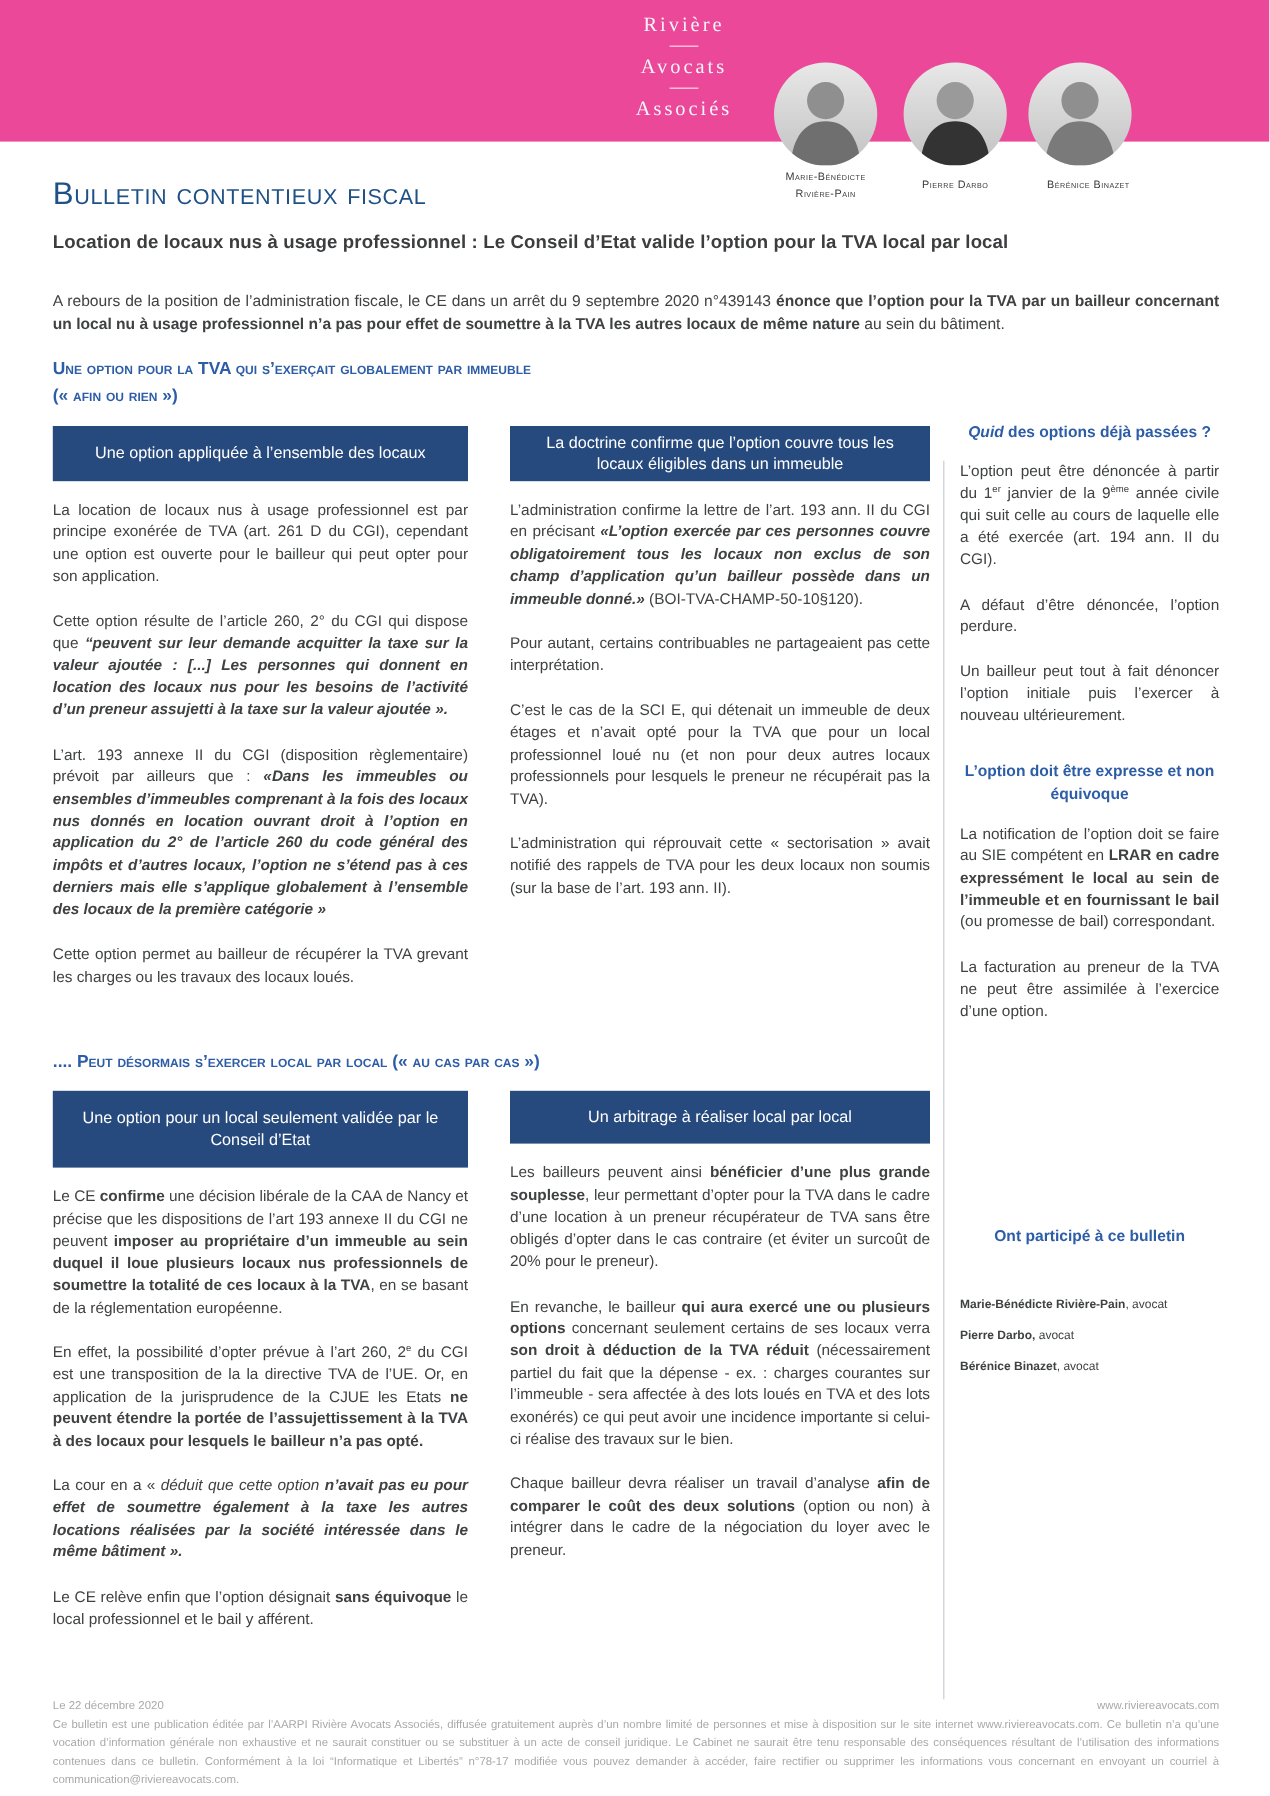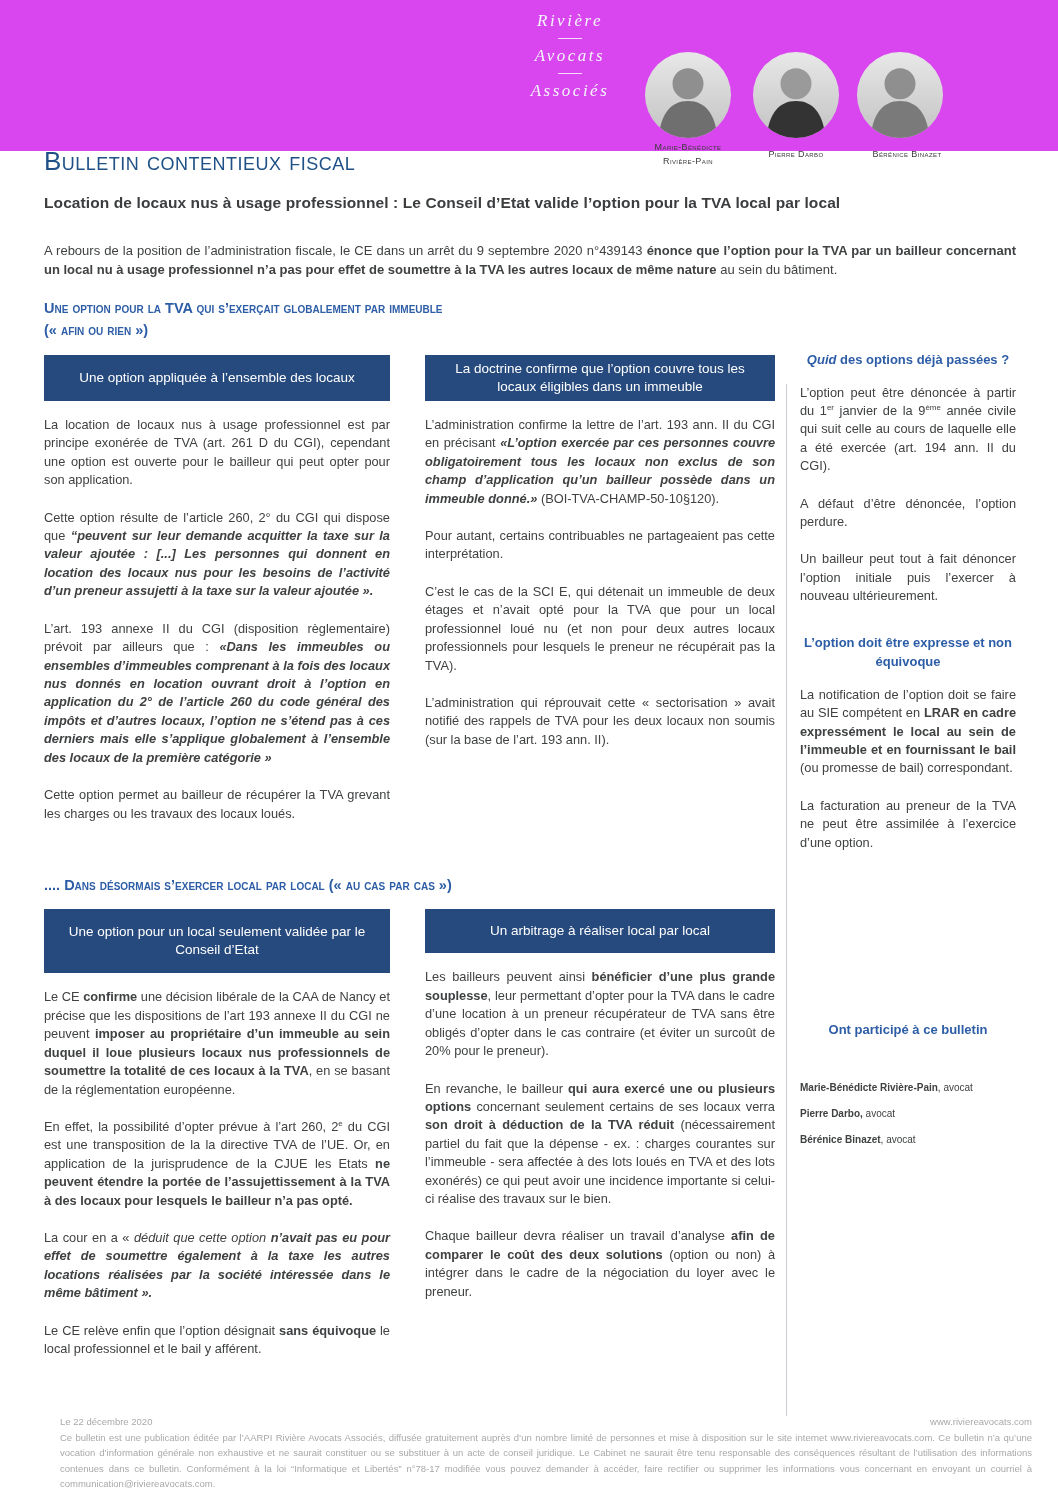--- a/index.html
+++ b/index.html
@@ -1,21 +1,21 @@
 <!DOCTYPE html>
 <html><head>
 <meta charset="utf-8">
 <style>
   html,body { margin:0; padding:0; background:#ffffff; }
   .page {
     position:relative; width:1058px; height:1497px; background:#ffffff;
     font-family:"Liberation Sans", sans-serif; color:#3f4142; overflow:hidden;
   }
   
-  .banner { position:absolute; top:0; left:0; width:1058px; height:151px; background:#d946ef;font-style:italic; }
+  .banner { position:absolute; top:0; left:0; width:1058px; height:118px; background:#ec4899; }
   .logo { position:absolute; top:11px; left:500px; width:140px; text-align:center;
           color:#f2f5fa; font-family:"Liberation Serif", serif; }
   .logo-line { display:block; font-size:17px; letter-spacing:2.5px; }
   .logo-divider { width:24px; height:1px; background:rgba(255,255,255,.8); margin:7px auto; }
 
   .photo { position:absolute; top:52px; width:86px; height:86px; border-radius:50%;
            background:linear-gradient(#e8e8e8,#c2c2c2); overflow:hidden; }
   .photo svg { display:block; width:100%; height:100%; }
   .photo-1 { left:645px; } .photo-2 { left:753px; } .photo-3 { left:857px; }
 
@@ -52,21 +52,21 @@
   .divider { position:absolute; left:786px; top:384px; width:1px; height:1032px; background:#c9cdd4; }
   .sidebar { position:absolute; left:800px; top:350px; width:216px; }
   .side-heading { color:#2d5da6; font-weight:bold; font-size:13px; text-align:center;
                   line-height:1.5; margin:0 0 14px 0; }
   .side-block2 { margin-top:27px; }
   .side-block3 { margin-top:168px; }
   .participants { margin-top:42px; }
   .participant { font-size:10px; margin:0 0 15px 0; text-align:left; }
 
   
-  .footer { position:absolute; left:60px; width:972px; bottom:6px; color:#a9a9a9; }
+  .footer { position:absolute; left:44px; width:972px; bottom:6px; color:#a9a9a9; }
   .footer-row { display:flex; justify-content:space-between; font-size:9.5px; margin-bottom:3px; }
   .disclaimer { font-size:9.5px; line-height:1.6; text-align:justify; }
 </style>
 </head>
 <body>
 
 <div class="page">
 
   <div class="banner">
     <div class="logo">
@@ -130,21 +130,21 @@
       <div class="colB">
         <div class="box box-h46">La doctrine confirme que l’option couvre tous les locaux éligibles dans un immeuble</div>
         <p class="body-p"><span>L’administration confirme la lettre de l’art. 193 ann. II du CGI en précisant </span><span class="b i">«L’option exercée par ces personnes couvre obligatoirement tous les locaux non exclus de son champ d’application qu’un bailleur possède dans un immeuble donné.»</span><span> (BOI-TVA-CHAMP-50-10§120).</span></p>
         <p class="body-p"><span>Pour autant, certains contribuables ne partageaient pas cette interprétation.</span></p>
         <p class="body-p"><span>C’est le cas de la SCI E, qui détenait un immeuble de deux étages et n’avait opté pour la TVA que pour un local professionnel loué nu (et non pour deux autres locaux professionnels pour lesquels le preneur ne récupérait pas la TVA).</span></p>
         <p class="body-p"><span>L’administration qui réprouvait cette « sectorisation » avait notifié des rappels de TVA pour les deux locaux non soumis (sur la base de l’art. 193 ann. II).</span></p>
       </div>
     </div>
 
     <div class="sec-heading sec2-heading">
-      <span>.... Dans désormais s’exercer local par local (« au cas par cas »)</span>
+      <span>.... Peut désormais s’exercer local par local (« au cas par cas »)</span>
     </div>
 
     <div class="cols">
       <div class="colA">
         <div class="box box-h64">Une option pour un local seulement validée par le Conseil d’Etat</div>
         <p class="body-p"><span>Le CE </span><span class="b">confirme</span><span> une décision libérale de la CAA de Nancy et précise que les dispositions de l’art 193 annexe II du CGI ne peuvent </span><span class="b">imposer au propriétaire d’un immeuble au sein duquel il loue plusieurs locaux nus professionnels de soumettre la totalité de ces locaux à la TVA</span><span>, en se basant de la réglementation européenne.</span></p>
         <p class="body-p"><span>En effet, la possibilité d’opter prévue à l’art 260, 2</span><sup>e</sup><span> du CGI est une transposition de la la directive TVA de l’UE. Or, en application de la jurisprudence de la CJUE les Etats </span><span class="b">ne peuvent étendre la portée de l’assujettissement à la TVA à des locaux pour lesquels le bailleur n’a pas opté.</span></p>
         <p class="body-p"><span>La cour en a « </span><span class="i">déduit que cette option </span><span class="b i">n’avait pas eu pour effet de soumettre également à la taxe les autres locations réalisées par la société intéressée dans le même bâtiment ».</span></p>
         <p class="body-p"><span>Le CE relève enfin que l’option désignait </span><span class="b">sans équivoque</span><span> le local professionnel et le bail y afférent.</span></p>
       </div>

